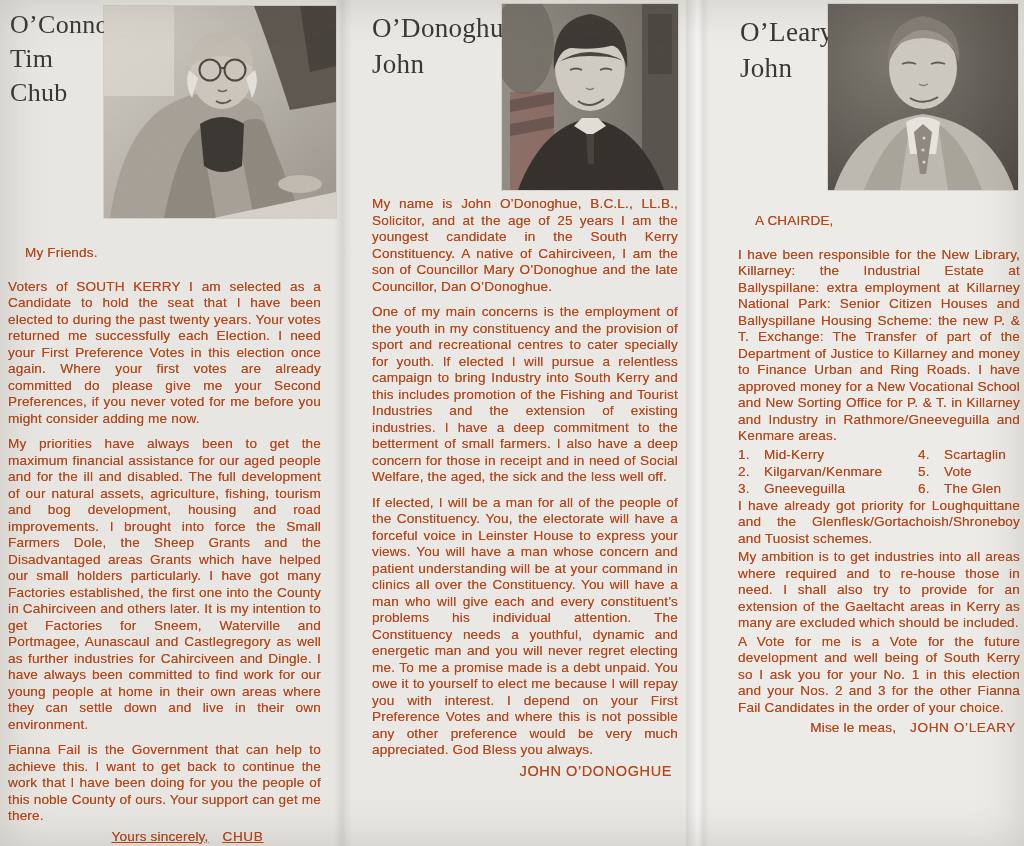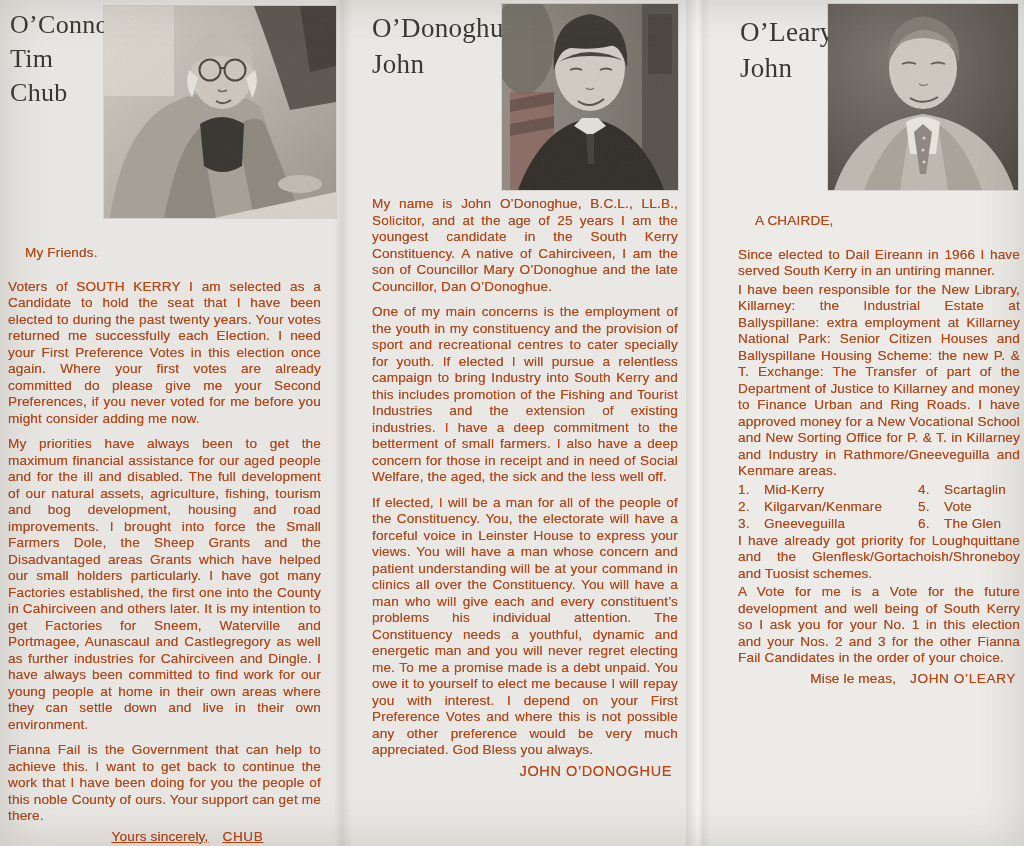--- a/index.html
+++ b/index.html
@@ -210,21 +210,20 @@
         <path d="M64,46 Q80,26 95,26 Q114,26 126,44 Q112,34 95,34 Q76,34 64,46 Z" fill="#9b958c"></path>
         <path d="M74,60 Q81,57 88,60" fill="none" stroke="#5f5a53" stroke-width="1.8"></path>
         <path d="M103,60 Q110,57 117,60" fill="none" stroke="#5f5a53" stroke-width="1.8"></path>
         <path d="M91,80 Q95,83 100,80" fill="none" stroke="#847e76" stroke-width="1.4"></path>
         <path d="M82,94 Q95,102 110,93" fill="none" stroke="#5c574f" stroke-width="2"></path>
         <rect width="190" height="186" filter="url(#grain3)" opacity="0.22"></rect>
       </svg>
     </div>
     <div class="body-text">
       <p class="para salutation">A CHAIRDE,</p>
-      <p class="para">Since elected to Dail Eireann in 1966 I have served South Kerry in an untiring manner.</p>
       <p class="para">I have been responsible for the New Library, Killarney: the Industrial Estate at Ballyspillane: extra employment at Killarney National Park: Senior Citizen Houses and Ballyspillane Housing Scheme: the new P. &amp; T. Exchange: The Transfer of part of the Department of Justice to Killarney and money to Finance Urban and Ring Roads. I have approved money for a New Vocational School and New Sorting Office for P. &amp; T. in Killarney and Industry in Rathmore/Gneeveguilla and Kenmare areas.</p>
       <div class="ws-list">
         <div class="ws-colL">
           <div class="ws-row">
               <span class="ws-num">1.</span>
               <span>Mid-Kerry</span>
             </div>
           <div class="ws-row">
               <span class="ws-num">2.</span>
               <span>Kilgarvan/Kenmare</span>
@@ -243,20 +242,21 @@
               <span class="ws-num">5.</span>
               <span>Vote</span>
             </div>
           <div class="ws-row">
               <span class="ws-num">6.</span>
               <span>The Glen</span>
             </div>
         </div>
       </div>
       <p class="para">I have already got priority for Loughquittane and the Glenflesk/Gortachoish/Shroneboy and Tuosist schemes.</p>
+      <p class="para">My ambition is to get industries into all areas where required and to re-house those in need. I shall also try to provide for an extension of the Gaeltacht areas in Kerry as many are excluded which should be included.</p>
       <p class="para">A Vote for me is a Vote for the future development and well being of South Kerry so I ask you for your No. 1 in this election and your Nos. 2 and 3 for the other Fianna Fail Candidates in the order of your choice.</p>
       <div class="signature">
         <span class="closing">Mise le meas,</span>
         <span class="signame">JOHN O’LEARY</span>
       </div>
     </div>
   </div>
 
   <div id="vignette"></div>
 </div>

